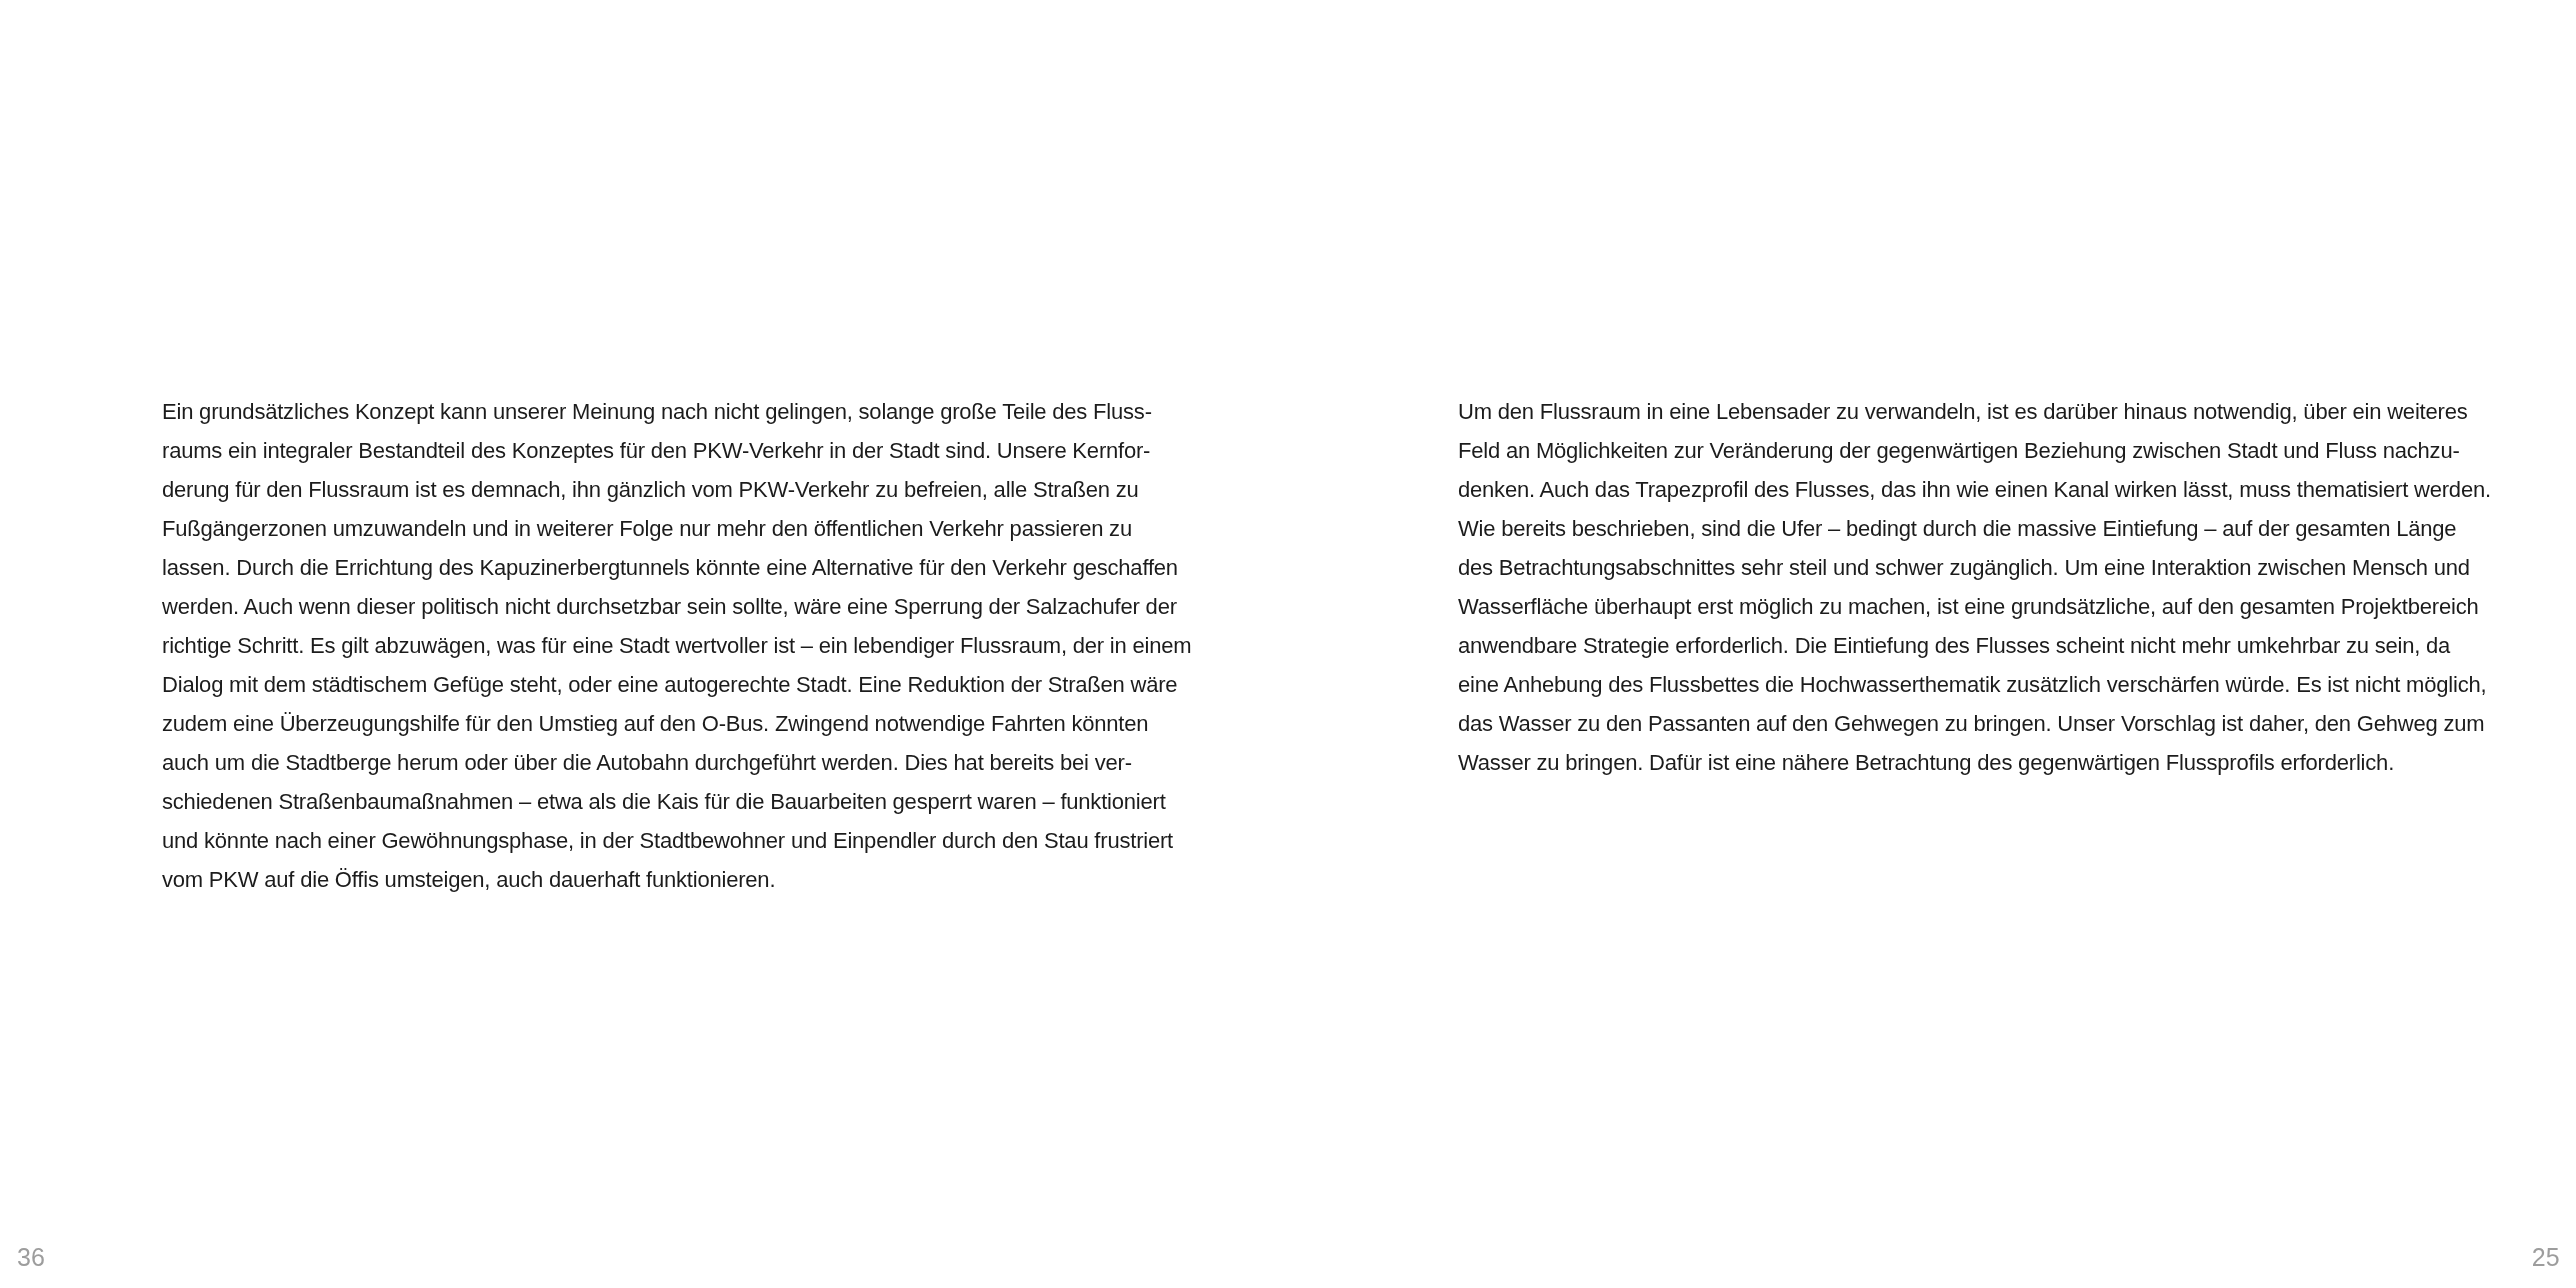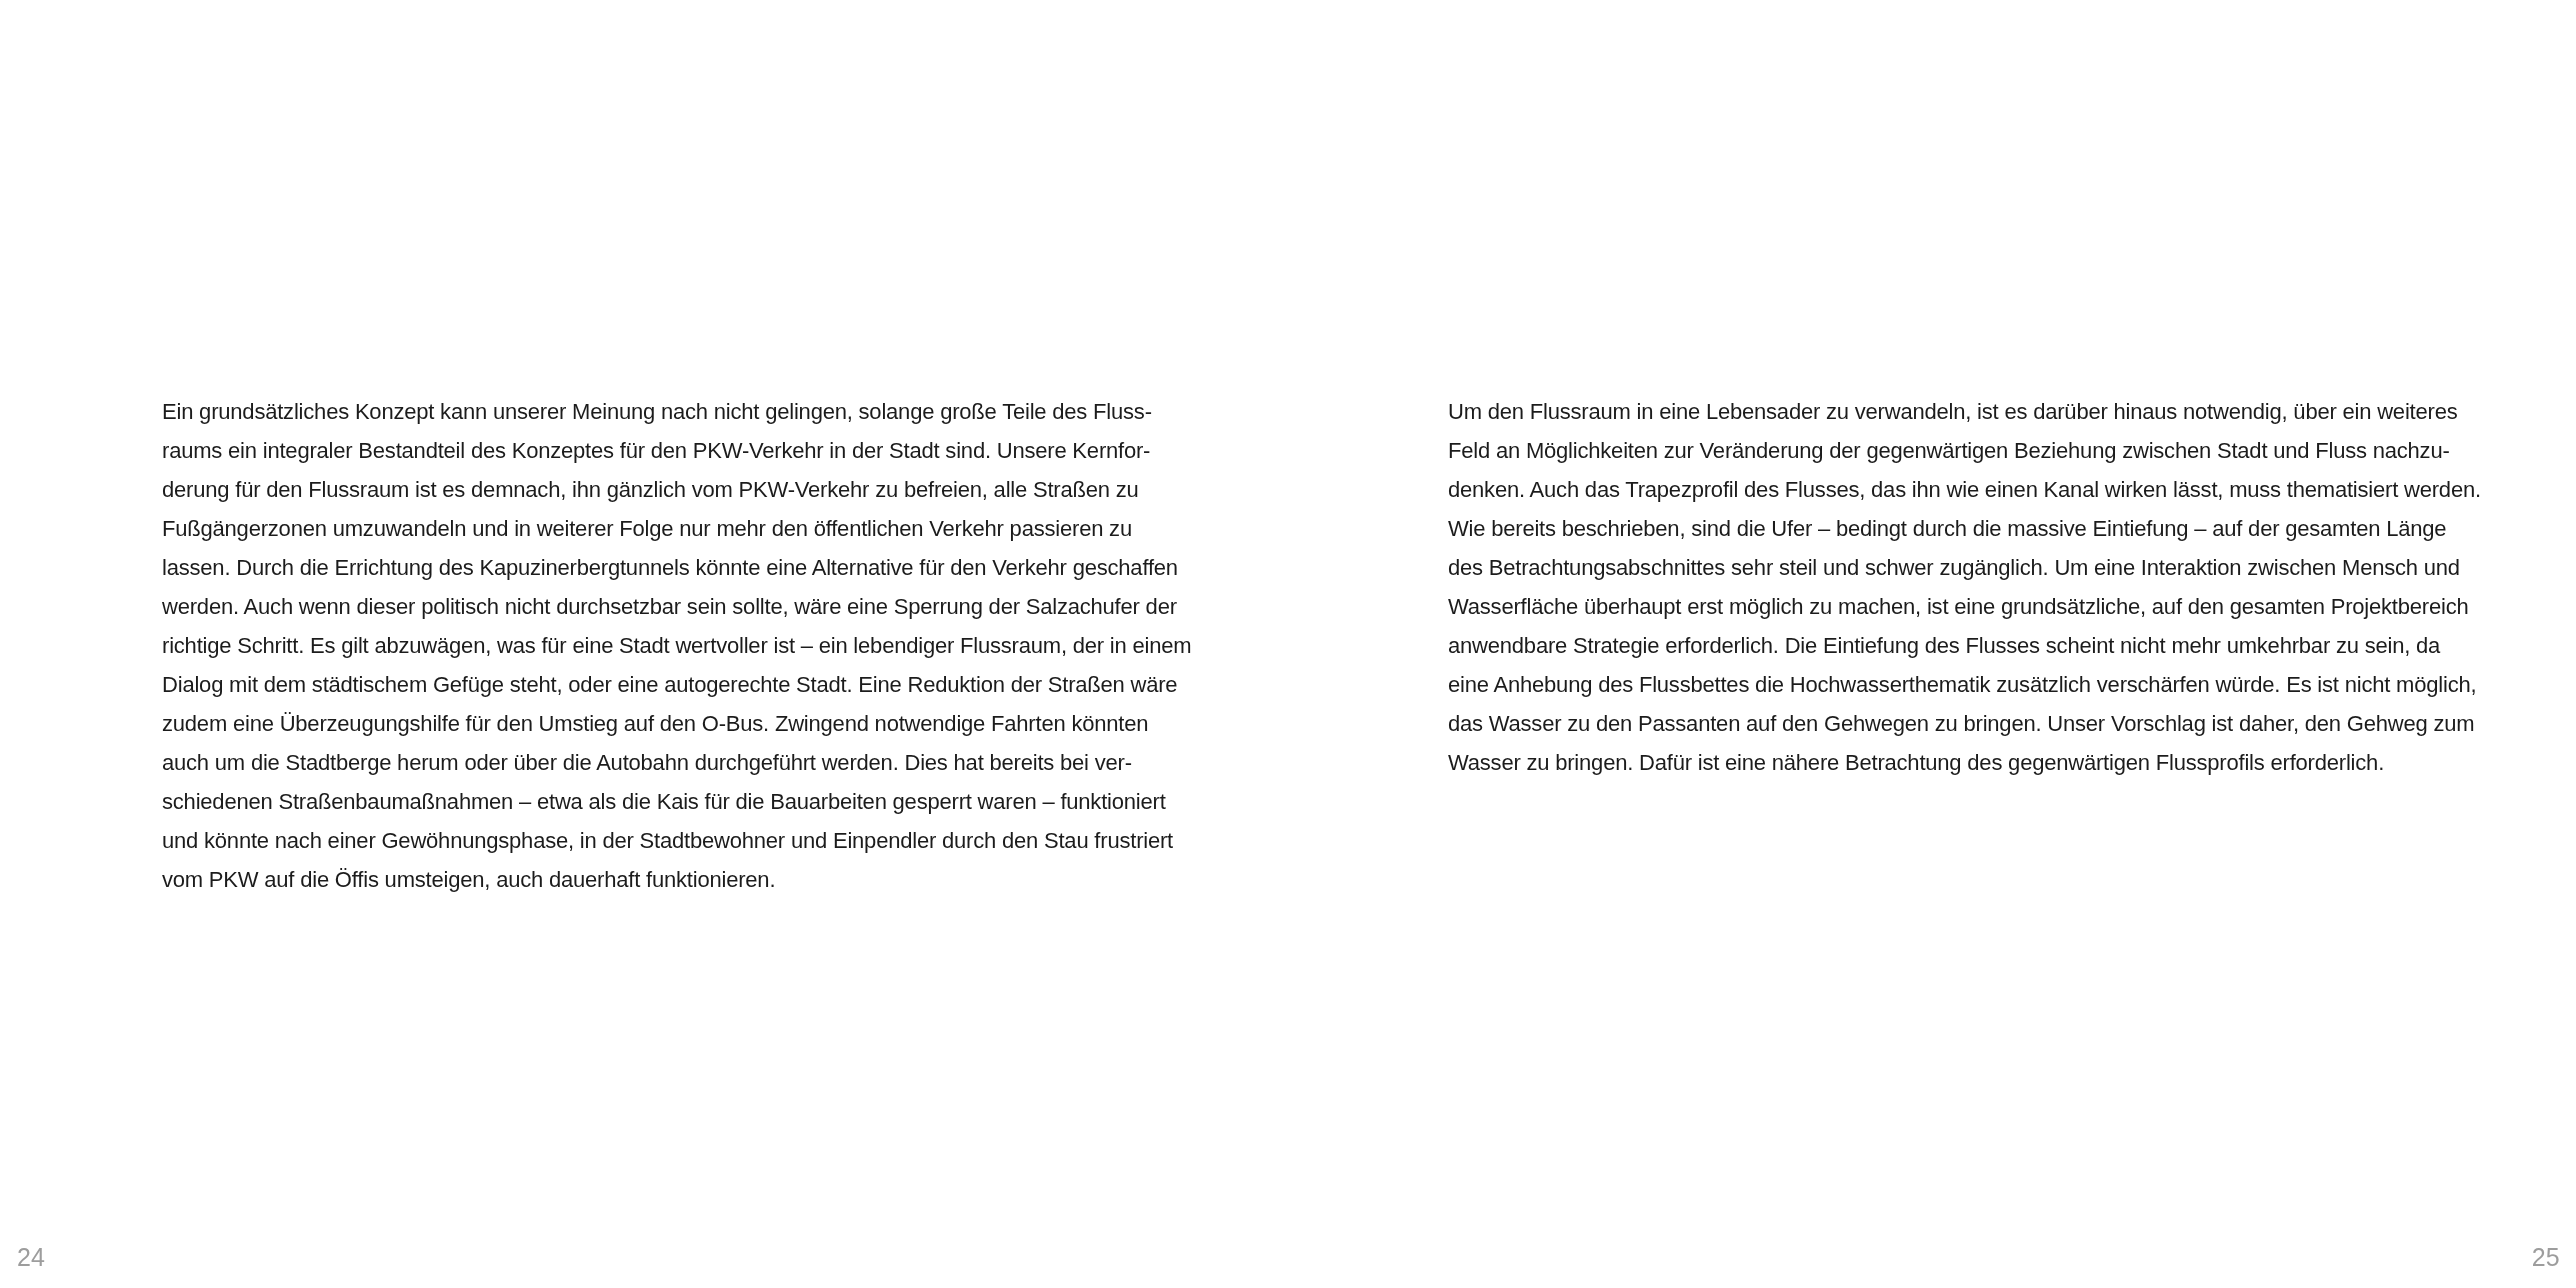--- a/index.html
+++ b/index.html
@@ -32,40 +32,40 @@
   .body-text {
     position: absolute;
     top: 392px;
     font-size: 22px;
     line-height: 39px;
     letter-spacing: -0.2px;
     color: var(--text, #1c1c1c);
     white-space: pre;
   }
   .page.left  .body-text { left: 162px; }
-  .page.right .body-text { left: 160px; } 
+  .page.right .body-text { left: 170px; } 
   .text-line { height: 39px; }
   .page-num {
     position: absolute;
     top: 1243px;
     font-size: 25px;
     line-height: 28px;
     color: var(--page-number, #9d9d9d);
   }
   .page.left  .page-num { left: 17px; }
   .page.right .page-num { right: 16.4px; text-align: left; }
 </style>
 </head>
 <body>
 
 <div class="spread">
 
   <div class="page left">
     <div class="body-text"><div class="text-line">Ein grundsätzliches Konzept kann unserer Meinung nach nicht gelingen, solange große Teile des Fluss-</div><div class="text-line">raums ein integraler Bestandteil des Konzeptes für den PKW-Verkehr in der Stadt sind. Unsere Kernfor-</div><div class="text-line">derung für den Flussraum ist es demnach, ihn gänzlich vom PKW-Verkehr zu befreien, alle Straßen zu</div><div class="text-line">Fußgängerzonen umzuwandeln und in weiterer Folge nur mehr den öffentlichen Verkehr passieren zu</div><div class="text-line">lassen. Durch die Errichtung des Kapuzinerbergtunnels könnte eine Alternative für den Verkehr geschaffen</div><div class="text-line">werden. Auch wenn dieser politisch nicht durchsetzbar sein sollte, wäre eine Sperrung der Salzachufer der</div><div class="text-line">richtige Schritt. Es gilt abzuwägen, was für eine Stadt wertvoller ist – ein lebendiger Flussraum, der in einem</div><div class="text-line">Dialog mit dem städtischem Gefüge steht, oder eine autogerechte Stadt. Eine Reduktion der Straßen wäre</div><div class="text-line">zudem eine Überzeugungshilfe für den Umstieg auf den O-Bus. Zwingend notwendige Fahrten könnten</div><div class="text-line">auch um die Stadtberge herum oder über die Autobahn durchgeführt werden. Dies hat bereits bei ver-</div><div class="text-line">schiedenen Straßenbaumaßnahmen – etwa als die Kais für die Bauarbeiten gesperrt waren – funktioniert</div><div class="text-line">und könnte nach einer Gewöhnungsphase, in der Stadtbewohner und Einpendler durch den Stau frustriert</div><div class="text-line">vom PKW auf die Öffis umsteigen, auch dauerhaft funktionieren.</div></div>
-    <div class="page-num">24</div>
+    <div class="page-num">36</div>
   </div>
 
   <div class="page right">
     <div class="body-text"><div class="text-line">Um den Flussraum in eine Lebensader zu verwandeln, ist es darüber hinaus notwendig, über ein weiteres</div><div class="text-line">Feld an Möglichkeiten zur Veränderung der gegenwärtigen Beziehung zwischen Stadt und Fluss nachzu-</div><div class="text-line">denken. Auch das Trapezprofil des Flusses, das ihn wie einen Kanal wirken lässt, muss thematisiert werden.</div><div class="text-line">Wie bereits beschrieben, sind die Ufer – bedingt durch die massive Eintiefung – auf der gesamten Länge</div><div class="text-line">des Betrachtungsabschnittes sehr steil und schwer zugänglich. Um eine Interaktion zwischen Mensch und</div><div class="text-line">Wasserfläche überhaupt erst möglich zu machen, ist eine grundsätzliche, auf den gesamten Projektbereich</div><div class="text-line">anwendbare Strategie erforderlich. Die Eintiefung des Flusses scheint nicht mehr umkehrbar zu sein, da</div><div class="text-line">eine Anhebung des Flussbettes die Hochwasserthematik zusätzlich verschärfen würde. Es ist nicht möglich,</div><div class="text-line">das Wasser zu den Passanten auf den Gehwegen zu bringen. Unser Vorschlag ist daher, den Gehweg zum</div><div class="text-line">Wasser zu bringen. Dafür ist eine nähere Betrachtung des gegenwärtigen Flussprofils erforderlich.</div></div>
     <div class="page-num">25</div>
   </div>
 
 </div>
 
 

